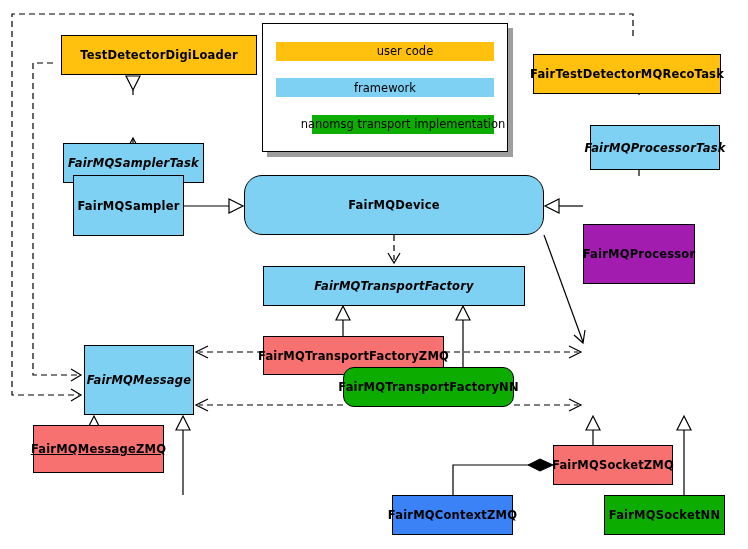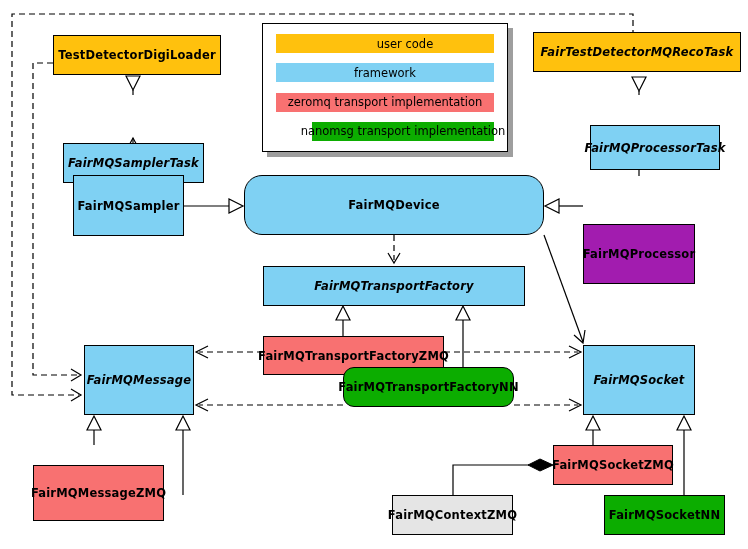--- a/index.html
+++ b/index.html
@@ -21,32 +21,32 @@
     box-sizing:border-box;
     border:1.4px solid #000;
     display:flex;align-items:center;justify-content:center;
     font-size:11.5px;font-weight:bold;color:#000;
     letter-spacing:.2px;white-space:nowrap;
     text-align:center;
   }
   .node.abstract{font-style:italic;}
 
   
-  #n0 {left:53px;  top:35px;  width:168px; height:40px;}
+  #n0 {left:61px;  top:35px;  width:196px; height:40px;}
   #n1 {left:63px;  top:95px;  width:141px; height:40px;}
   #n2 {left:73px;  top:175px; width:111px; height:61px;}
   #n3 {left:244px; top:175px; width:300px; height:60px;border-radius:18px;}
-  #n4 {left:533px; top:32px;  width:208px; height:40px;font-style:italic;}
+  #n4 {left:533px; top:54px;  width:188px; height:40px;}
   #n5 {left:590px; top:95px;  width:130px; height:45px;margin-top:30px;}
   #n6 {left:583px; top:176px; width:112px; height:60px;}
   #n7 {left:263px; top:266px; width:262px; height:40px;}
   #n8 {left:263px; top:336px; width:181px; height:39px;}
   #n9 {left:343px; top:367px; width:171px; height:40px;border-radius:11px;}
   #n10{left:84px;  top:345px; width:110px; height:70px;}
-  #n11{left:33px;  top:465px; width:131px; height:56px;}
+  #n11{left:33px;  top:425px; width:131px; height:48px;text-decoration:underline;}
   #n12{left:103px; top:495px; width:121px; height:40px;}
   #n13{left:583px; top:345px; width:112px; height:70px;}
   #n14{left:553px; top:445px; width:120px; height:40px;}
   #n15{left:604px; top:495px; width:121px; height:40px;}
   #n16{left:392px; top:495px; width:121px; height:40px;}
 
   .legend{
     position:absolute;left:262px;top:23px;width:246px;height:129px;
     box-sizing:border-box;border:1.4px solid #000;background:#fff;
     box-shadow:5px 5px 0 #9e9e9e;
@@ -176,25 +176,23 @@
   <div class="node" id="n2" style="background: rgb(127, 209, 243);">FairMQSampler</div>
   <div class="node" id="n3" style="background: rgb(127, 209, 243);">FairMQDevice</div>
   <div class="node" id="n4" style="background: rgb(255, 193, 13);">FairTestDetectorMQRecoTask</div>
   <div class="node abstract" id="n5" style="background: rgb(127, 209, 243);">FairMQProcessorTask</div>
   <div class="node" id="n6" style="background: #a21caf; margin-top: 48px;">FairMQProcessor</div>
   <div class="node abstract" id="n7" style="background: rgb(127, 209, 243);">FairMQTransportFactory</div>
   <div class="node" id="n8" style="background: rgb(248, 113, 113);">FairMQTransportFactoryZMQ</div>
   <div class="node" id="n9" style="background: rgb(12, 173, 0);">FairMQTransportFactoryNN</div>
   <div class="node abstract" id="n10" style="background: rgb(127, 209, 243);">FairMQMessage</div>
   <div class="node" id="n11" style="background: rgb(248, 113, 113);">FairMQMessageZMQ</div>
-  <div class="node abstract" id="n13" style="background: rgb(127, 209, 243);">FairMQSocket</div>
   <div class="node" id="n14" style="background: rgb(248, 113, 113);">FairMQSocketZMQ</div>
   <div class="node" id="n15" style="background: rgb(12, 173, 0);">FairMQSocketNN</div>
-  <div class="node" id="n16" style="background: #e5e5e5;">FairMQContextZMQ</div>
+  <div class="node" id="n16" style="background: #3b82f6;">FairMQContextZMQ</div>
 
   <div class="legend">
     <div class="legend-row" style="background: rgb(255, 193, 13); padding-left: 40px;">user code</div>
     <div class="legend-row" style="background: rgb(127, 209, 243);">framework</div>
-    <div class="legend-row" style="background: rgb(248, 113, 113);">zeromq transport implementation</div>
     <div class="legend-row" style="background: rgb(12, 173, 0); margin-left: 36px;">nanomsg transport implementation</div>
   </div>
 
 </div>
 
 </body></html>

